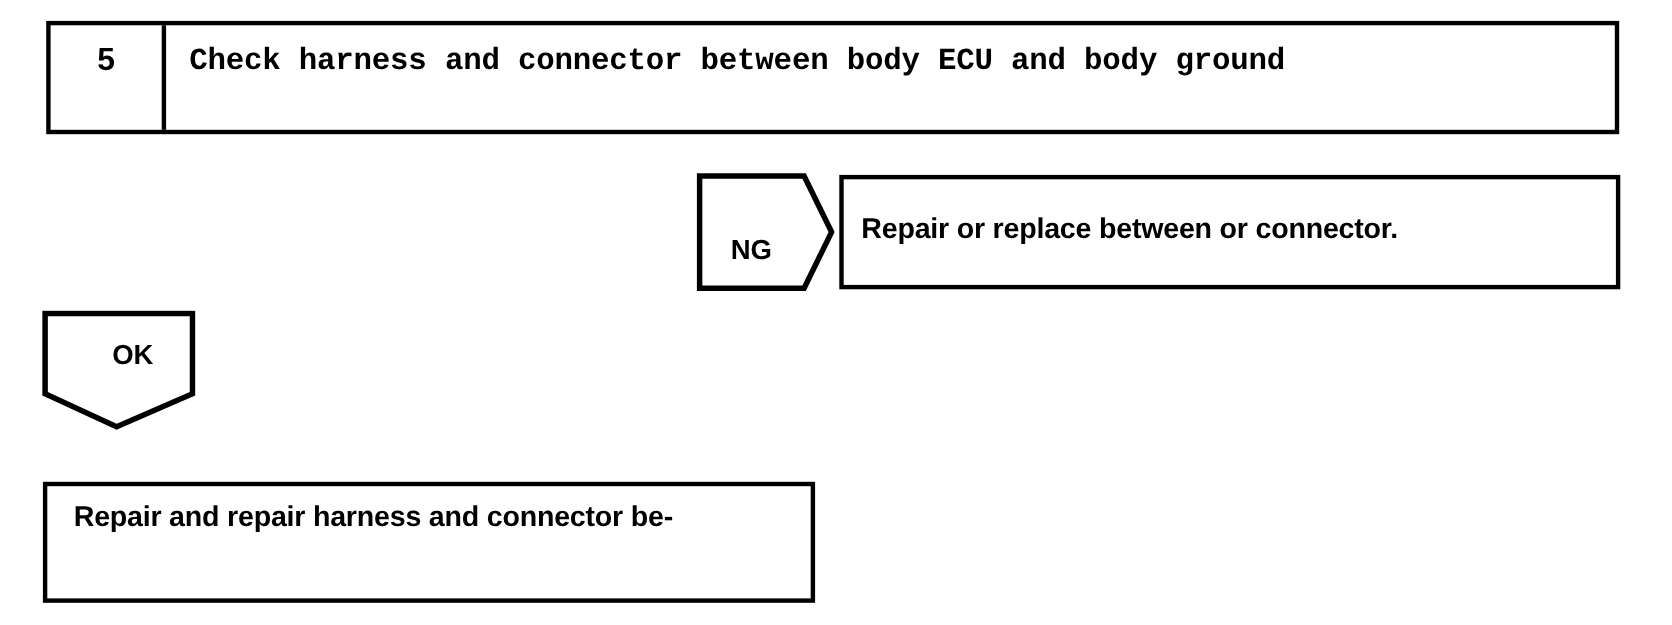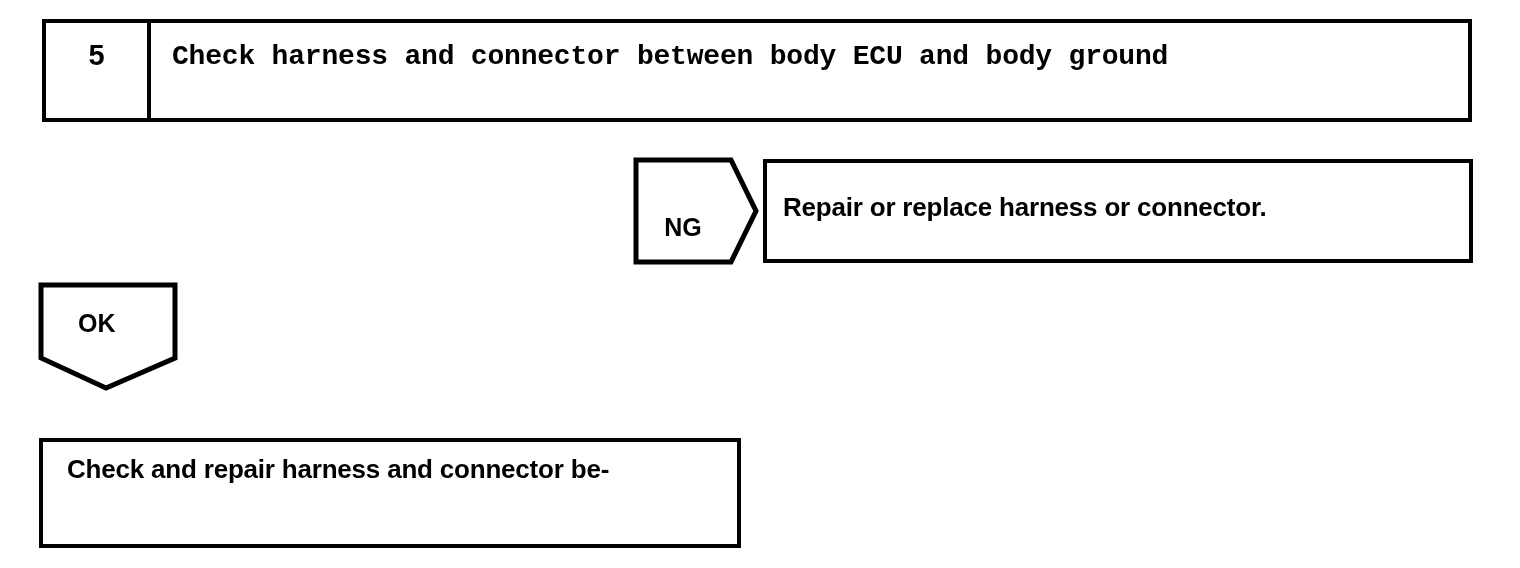--- a/index.html
+++ b/index.html
@@ -138,21 +138,21 @@
   }
   .ok-label {
     position: absolute;
     left: 0;
     top: 0;
     width: 120px;
     height: 82px;
     display: flex;
     align-items: center;
     justify-content: flex-start;
-    padding-left: 40px;
+    padding-left: 64px;
     box-sizing: border-box;
     font-size: 25px;
     font-weight: bold;
     color: #000000;
     letter-spacing: 0px;
   }
 
   
   .final-box {
     position: absolute;
@@ -192,29 +192,29 @@
   </div>
 
   <div class="ng-arrow">
     <svg viewBox="0 0 126 108" xmlns="http://www.w3.org/2000/svg">
       <polygon points="3,3 98,3 123,54 98,105 3,105" fill="#ffffff" stroke="#000000" stroke-width="5" stroke-linejoin="miter"></polygon>
     </svg>
     <span class="ng-label">NG</span>
   </div>
 
   <div class="repair-box">
-    <span class="repair-text">Repair or replace harness or connector.</span>
+    <span class="repair-text">Repair or replace between or connector.</span>
   </div>
 
   <div class="ok-arrow">
     <svg viewBox="0 0 140 110" xmlns="http://www.w3.org/2000/svg">
       <polygon points="3,3 137,3 137,76 68,106 3,76" fill="#ffffff" stroke="#000000" stroke-width="5" stroke-linejoin="miter"></polygon>
     </svg>
     <span class="ok-label">OK</span>
   </div>
 
   <div class="final-box">
     <div class="final-text">
-      <span>Check and repair harness and connector be-</span>
+      <span>Repair and repair harness and connector be-</span>
     </div>
   </div>
 
 </div>
 
 </body></html>

